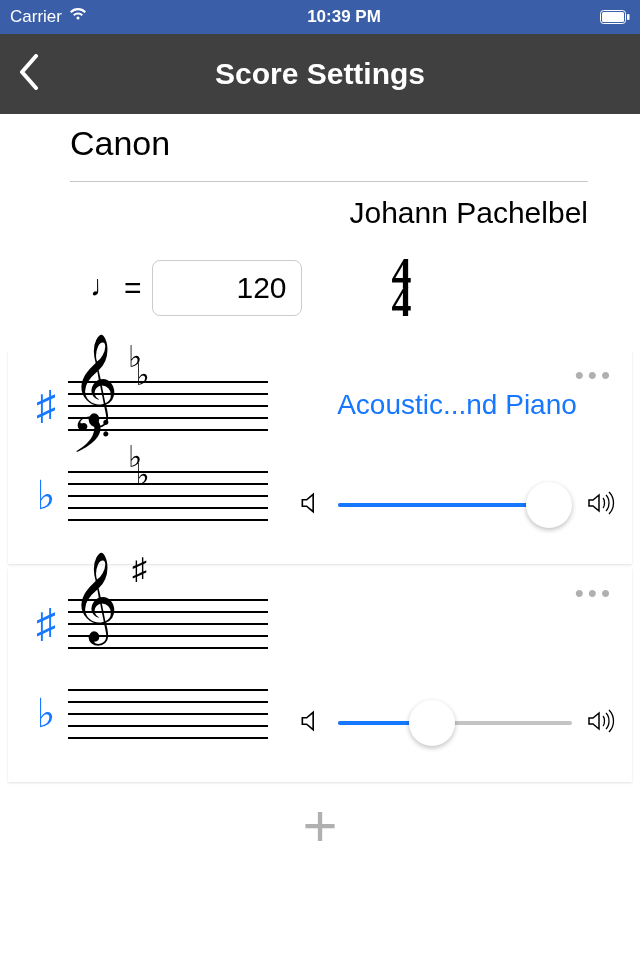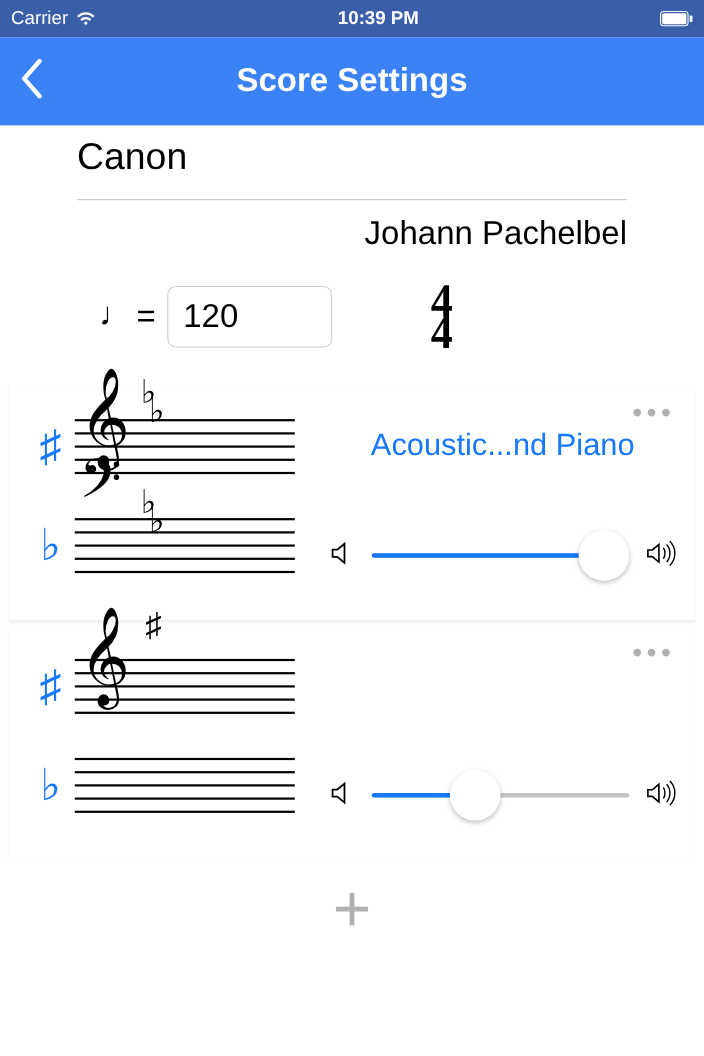--- a/index.html
+++ b/index.html
@@ -14,48 +14,48 @@
     .status-bar {
       height: 34px;
       background: #3a5fa8;
       color: #fff;
       display: flex;
       align-items: center;
       justify-content: space-between;
       padding: 0 10px;
       font-size: 17px;
     }
-    .status-left, .status-right { display: flex; align-items: center; gap: 6px; }
+    .status-left, .status-right { display: flex; gap: 6px; }
     .status-center { font-weight: 600; }
     .wifi-icon svg, .battery-icon svg { display: block; }
     
     .nav-bar {
       height: 80px;
-      background: #3b82f6;
+      background: #404040;
       color: #fff;
       display: flex;
       align-items: center;
       position: relative;
     }
     .back-btn {
       position: absolute;
       left: 18px;
       top: 50%;
       transform: translateY(-50%);
       cursor: pointer;
     }
     .nav-title {
       width: 100%;
       text-align: center;
       font-size: 30px;
       font-weight: 600;
     }
     
     .score-header {
-      padding: 10px 70px 0 70px;
+      padding: 10px 52px 0 70px;
     }
     .song-title {
       font-size: 34px;
       font-weight: 400;
     }
     .hr {
       height: 1px;
       background: #c8c8c8;
       margin: 18px 0 14px 0;
     }
@@ -73,20 +73,21 @@
     .note-icon { font-size: 30px; margin-right: 4px; line-height: 1; position: relative; top: -2px;}
     .equals { font-size: 30px; margin-right: 10px; }
     .tempo-input {
       width: 150px;
       height: 56px;
       border: 1px solid #ccc;
       border-radius: 8px;
       font-size: 30px;
       padding: 0 14px;
       outline: none;
+      text-align: right;
     }
     .time-sig {
       margin-left: 90px;
       font-family: serif;
       font-size: 40px;
       font-weight: 900;
       line-height: 0.7;
       display: flex;
       flex-direction: column;
       align-items: center;

